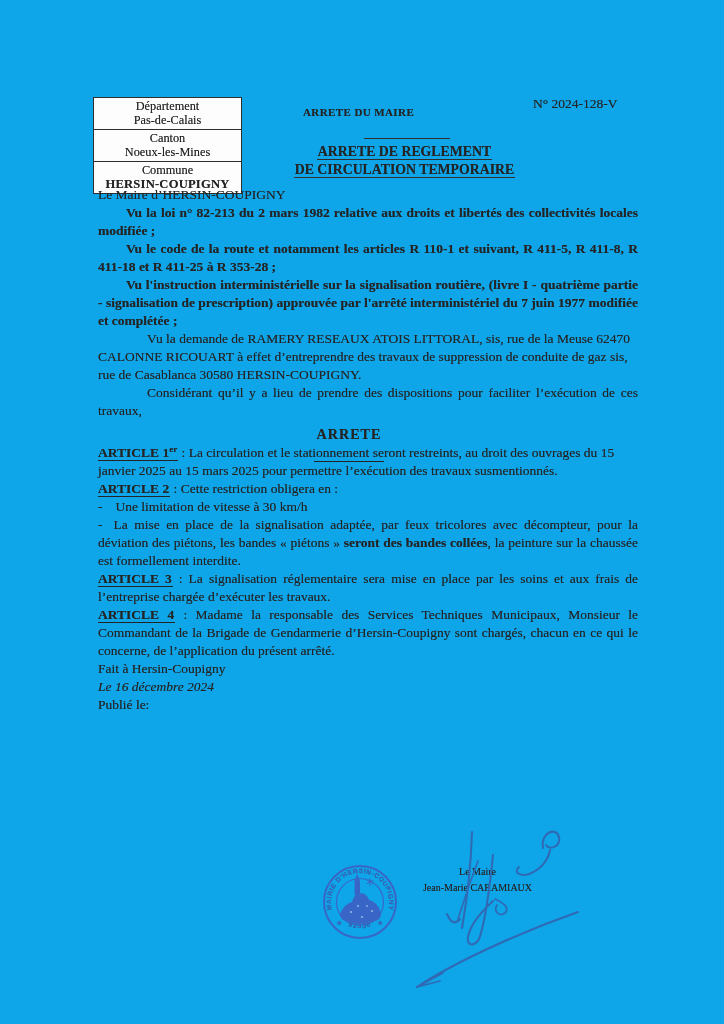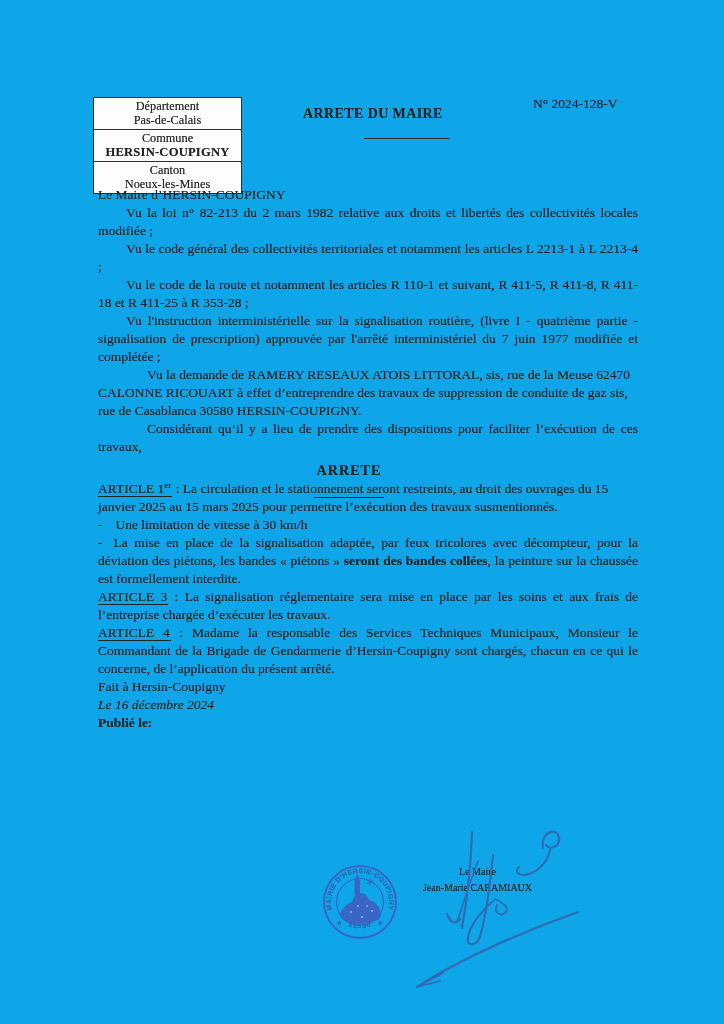--- a/index.html
+++ b/index.html
@@ -8,93 +8,100 @@
     background:#0ea5e9; overflow:hidden;
     font-family:"Liberation Serif", serif; color:#242424;
     text-shadow:0 0 0.35px rgba(40,40,40,0.55);
   }
   
   .hdr-table { position:absolute; left:93px; top:97px; width:147px; border:1.6px solid #2e2e2e; background:#fdfdfd; }
   .hdr-cell { border-top:1.4px solid #2e2e2e; text-align:center; font-size:12.3px; line-height:14.2px; padding:1px 0 1.5px; }
   .hdr-cell.first { border-top:none; }
   .hdr-val.bold { font-weight:bold; font-size:12.6px; letter-spacing:0.2px; }
   .ref-number { position:absolute; left:533px; top:96px; font-size:13.5px; }
-  .title-main { position:absolute; left:303px; top:106px; font-size:14px; font-weight:bold; letter-spacing:0.4px; }
+  .title-main { position:absolute; left:303px; top:106px; font-size:11px; font-weight:bold; letter-spacing:0.4px; }
   .title-rule { position:absolute; left:364px; top:138px; width:86px; height:0; border-top:1.6px solid #2e2e2e; }
   .title-sub { position:absolute; left:282px; top:143px; width:245px; text-align:center; font-weight:bold; font-size:13.8px; line-height:17.5px; }
   .title-sub .u { border-bottom:1.6px solid #2e2e2e; padding:0 1px 0; }
   
   .body { position:absolute; left:98px; top:186px; width:540px; font-size:13.5px; line-height:18px; }
   .body p { margin:0; }
   .just { text-align:justify; }
-  .ind1 { text-indent:28px; }
+  .ind1 { text-indent:28px;font-weight:bold; }
   .ind2 { text-indent:49px; }
   .sal { margin-left:49px; margin-bottom:16px; }
   .gap { margin-top:18px; }
   .decree { text-align:center; margin-top:5px; transform:translateX(-19px); }
   .decree-u { font-weight:bold; font-size:14.2px; letter-spacing:1px; border-bottom:1.7px solid #242424; padding:0 2px 19px; }
   .art { margin-top:15px; }
-  .art-label { font-weight:normal; border-bottom:1.5px solid #242424; padding-right:1px; }
+  .art-label { font-weight:bold; border-bottom:1.5px solid #242424; padding-right:1px; }
   .art-label sup { font-size:9px; vertical-align:super; line-height:0; }
   .li1 { margin-left:77px; }
   .li1 .dash { margin-right:13px; }
   .li2 { margin-left:64px; }
   .li2 .dash { margin-right:11px; }
   .body b { font-weight:bold; }
   .place { margin-left:49px; margin-top:8px; }
   .date  { margin-left:49px;font-style:italic; }
-  .pub   { margin-top:11px;font-weight:bold; }
+  .pub   { margin-top:11px; }
   
   .sign-block { position:absolute; left:385px; top:864px; width:185px; text-align:center; font-size:10px; line-height:15.5px; }
   .stamp { position:absolute; left:320px; top:862px; width:80px; height:80px; opacity:0.88; }
   .sig-ink { position:absolute; left:400px; top:815px; width:190px; height:195px; pointer-events:none; }
   .stamp text { font-family:"Liberation Sans", sans-serif; font-weight:bold; }
 </style>
 </head>
 <body>
 
 <div class="page">
 
   <div class="hdr-table">
     <div class="hdr-cell first">
       <div class="hdr-lbl">Département</div>
       <div class="hdr-val">Pas-de-Calais</div>
     </div>
     <div class="hdr-cell">
+      <div class="hdr-lbl">Canton</div>
+      <div class="hdr-val">Noeux-les-Mines</div>
+    </div>
+    <div class="hdr-cell">
       <div class="hdr-lbl">Commune</div>
       <div class="hdr-val bold">HERSIN-COUPIGNY</div>
-    </div>
-    <div class="hdr-cell">
-      <div class="hdr-lbl">Canton</div>
-      <div class="hdr-val">Noeux-les-Mines</div>
     </div>
   </div>
 
   <div class="ref-number">N° 2024-128-V</div>
 
   <div class="title-main">ARRETE DU MAIRE</div>
   <div class="title-rule"></div>
+  <div class="title-sub">
+    <div><span class="u">ARRETE DE REGLEMENT</span></div>
+    <div><span class="u">DE CIRCULATION TEMPORAIRE</span></div>
+  </div>
 
   <div class="body">
     <p class="sal">Le Maire d’HERSIN-COUPIGNY</p>
 
     <p class="just ind1">Vu la loi n° 82-213 du 2 mars 1982 relative aux droits et libertés des collectivités locales modifiée ;</p>
-    <p class="just ind1">Vu le code général des collectivités territoriales et notamment les articles L 2213-1 à L 2213-4 ;</p>
     <p class="just ind1">Vu le code de la route et notamment les articles R 110-1 et suivant, R 411-5, R 411-8, R 411-18 et R 411-25 à R 353-28 ;</p>
     <p class="just ind1">Vu l'instruction interministérielle sur la signalisation routière, (livre I - quatrième partie - signalisation de prescription) approuvée par l'arrêté interministériel du 7 juin 1977 modifiée et complétée ;</p>
     <p class="ind2 gap">Vu la demande de RAMERY RESEAUX ATOIS LITTORAL, sis, rue de la Meuse 62470 CALONNE RICOUART à effet d’entreprendre des travaux de suppression de conduite de gaz sis, rue de Casablanca 30580 HERSIN-COUPIGNY.</p>
     <p class="just ind2 gap">Considérant qu’il y a lieu de prendre des dispositions pour faciliter l’exécution de ces travaux,</p>
 
     <div class="decree"><span class="decree-u">ARRETE</span></div>
 
     <p class="art">
       <span class="art-label"><span>ARTICLE 1</span><sup>er</sup></span>
       <span>: La circulation et le stationnement seront restreints, au droit des ouvrages du 15 janvier 2025 au 15 mars 2025 pour permettre l’exécution des travaux susmentionnés.</span>
     </p>
 
+    <p class="art">
+      <span class="art-label">ARTICLE 2</span>
+      <span>:  Cette restriction obligera en :</span>
+    </p>
     <p class="li1"><span class="dash">-</span><span>Une limitation de vitesse à 30 km/h</span></p>
     <p class="li2 just"><span class="dash">-</span><span>La mise en place de la signalisation adaptée, par feux tricolores avec décompteur, pour la déviation des piétons, les bandes « piétons » </span><b>seront des bandes collées</b><span>, la peinture sur la chaussée est formellement interdite.</span></p>
 
     <p class="art just">
       <span class="art-label">ARTICLE 3</span>
       <span>: La signalisation réglementaire sera mise en place par les soins et aux frais de l’entreprise chargée d’exécuter les travaux.</span>
     </p>
 
     <p class="art just">
       <span class="art-label">ARTICLE 4</span>

